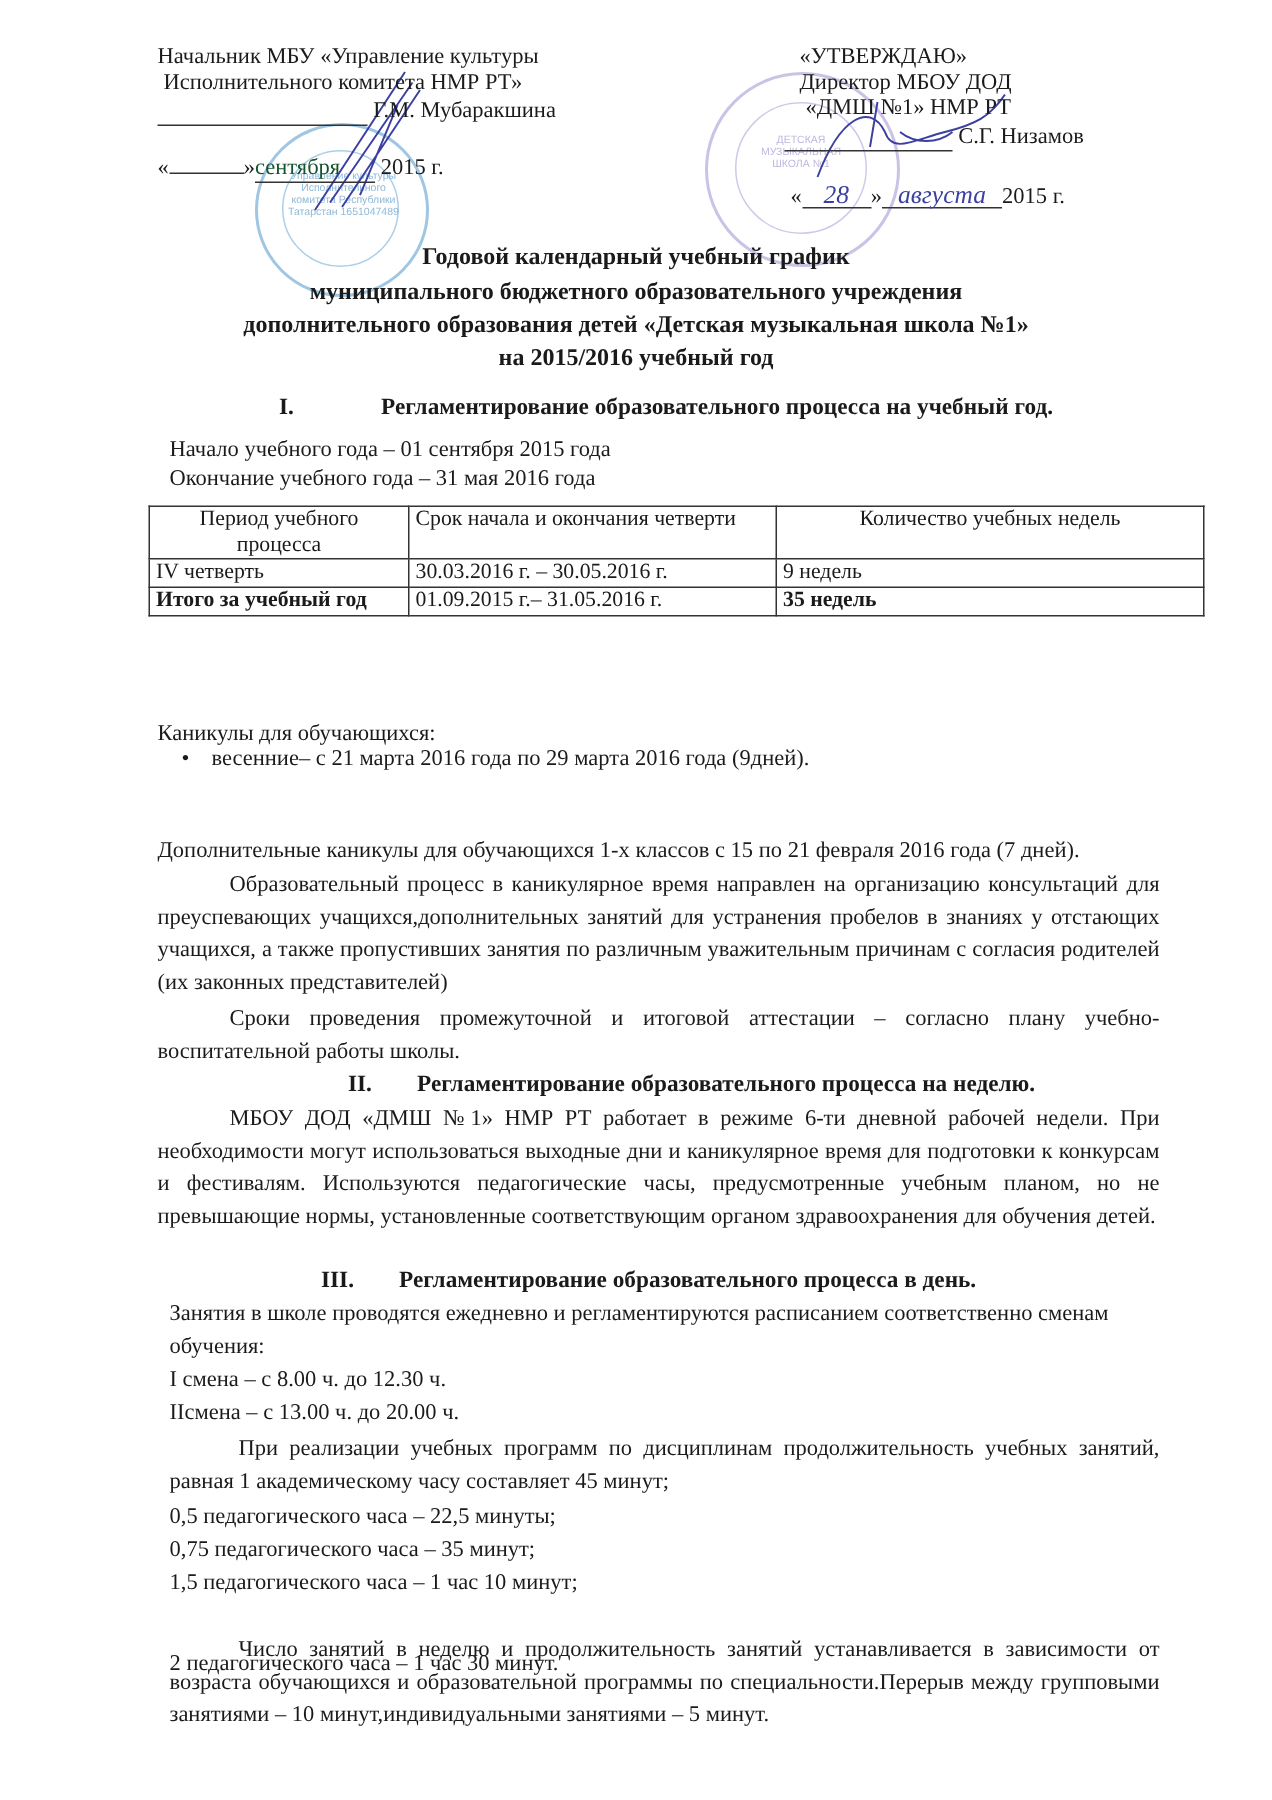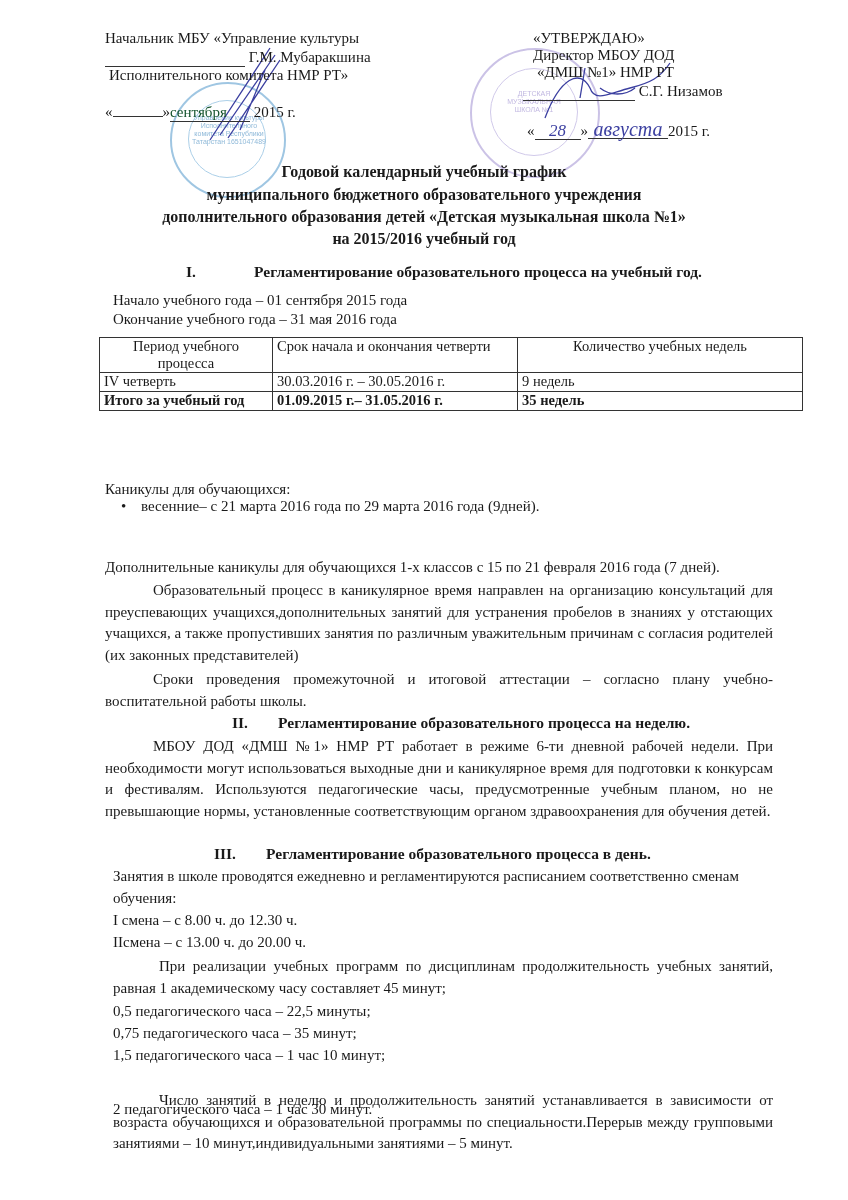--- a/index.html
+++ b/index.html
@@ -33,21 +33,21 @@
 
   
   table.q { position: absolute; left: 99px; top: 337px; border-collapse: collapse; font-size: 14.5px; }
   table.q td, table.q th { border: 1px solid #333; padding: 0 4px; font-weight: normal; vertical-align: top; line-height: 17px; }
   table.q th { text-align: center; }
   table.q .c1 { width: 164px; }
   table.q .c2 { width: 236px; }
   table.q .c3 { width: 276px; }
   table.q tr.data td { height: 18px; }
   table.q tr.total td { font-weight: bold; }
-  table.q tr.total td.c2 { font-weight: bold; }
+  table.q tr.total td.c2 { font-weight: normal; }
 
   ul.hol { position: absolute; left: 105px; top: 497px; margin: 0; padding: 0; list-style: none; }
   ul.hol li { position: relative; padding-left: 36px; line-height: 19px; white-space: nowrap; }
   ul.hol li::before { content: "\2022"; position: absolute; left: 16px; top: 0; }
 
   .para { position: absolute; left: 105px; width: 668px; text-align: justify; line-height: 21.5px; }
   .para .indent { display: inline-block; width: 48px; }
   .ind-line { position: absolute; white-space: nowrap; line-height: 20px; }
 </style>
 </head>
@@ -64,41 +64,41 @@
 
 <svg class="abs" style="left:200px;top:40px;" width="90" height="110">
   <path d="M10 100 L70 8 M20 95 L75 15 M28 98 L80 20 M40 90 L65 30" stroke="#3b3fa0" stroke-width="1.3" fill="none"></path>
 </svg>
 <svg class="abs" style="left:540px;top:58px;" width="140" height="70">
   <path d="M5 60 C20 20, 40 10, 50 30 C55 45, 70 35, 90 30 C110 25, 120 20, 130 5 M40 40 L45 10 M60 30 C70 38, 85 38, 95 30" stroke="#3b3fa0" stroke-width="1.3" fill="none"></path>
 </svg>
 
 <div class="abs hdr-left">
   <div class="line">Начальник МБУ «Управление культуры</div>
+  <div class="line" style="padding-left:4px">Исполнительного комитета  НМР РТ»</div>
   <div class="line" style="margin-top:2px">
     <span class="sig-underline" style="width:140px">&nbsp;</span>
     <span>Г.М. Мубаракшина</span>
   </div>
-  <div class="line" style="padding-left:4px">Исполнительного комитета  НМР РТ»</div>
   <div class="line" style="margin-top:20px">
     <span>«</span><span class="sig-underline" style="width:50px;text-align:center;font-style:italic;color:#3b3fa0"></span><span>»</span><span class="sig-underline" style="width:80px;text-align:left;color:#14532d">сентября</span>
     <span>2015 г.</span>
   </div>
 </div>
 
 <div class="abs hdr-right">
   <div class="line">«УТВЕРЖДАЮ»</div>
   <div class="line">Директор МБОУ ДОД</div>
   <div class="line" style="padding-left:4px">«ДМШ №1» НМР РТ</div>
   <div class="line" style="margin-top:2px;margin-left:-10px">
     <span class="sig-underline" style="width:112px">&nbsp;</span>
     <span>С.Г. Низамов</span>
   </div>
   <div class="line" style="margin-top:20px;margin-left:-6px">
-    <span>«</span><span class="sig-underline" style="width:46px;text-align:center;font-style:italic;color:#3b3fa0;font-size:17px">28</span><span>»</span><span class="sig-underline" style="width:80px;text-align:center;font-style:italic;color:#3b3fa0;font-size:20px">августа</span><span>2015 г.</span>
+    <span>«</span><span class="sig-underline" style="width:46px;text-align:center;font-style:italic;color:#3b3fa0;font-size:17px">28</span><span>»</span><span class="sig-underline" style="width:80px;text-align:center;font-style:italic;color:#3b3fa0;font-size:17px">августа</span><span>2015 г.</span>
   </div>
 </div>
 
 <div class="abs title" style="top:162px">Годовой календарный учебный график</div>
 <div class="abs title" style="top:185px">муниципального бюджетного образовательного учреждения</div>
 <div class="abs title" style="top:207px">дополнительного образования детей «Детская музыкальная школа №1»</div>
 <div class="abs title" style="top:229px">на 2015/2016 учебный год</div>
 
 <div class="abs line section-h" style="left:186px;top:263px">
   <span class="num">I.</span><span>Регламентирование  образовательного процесса  на учебный год.</span>

